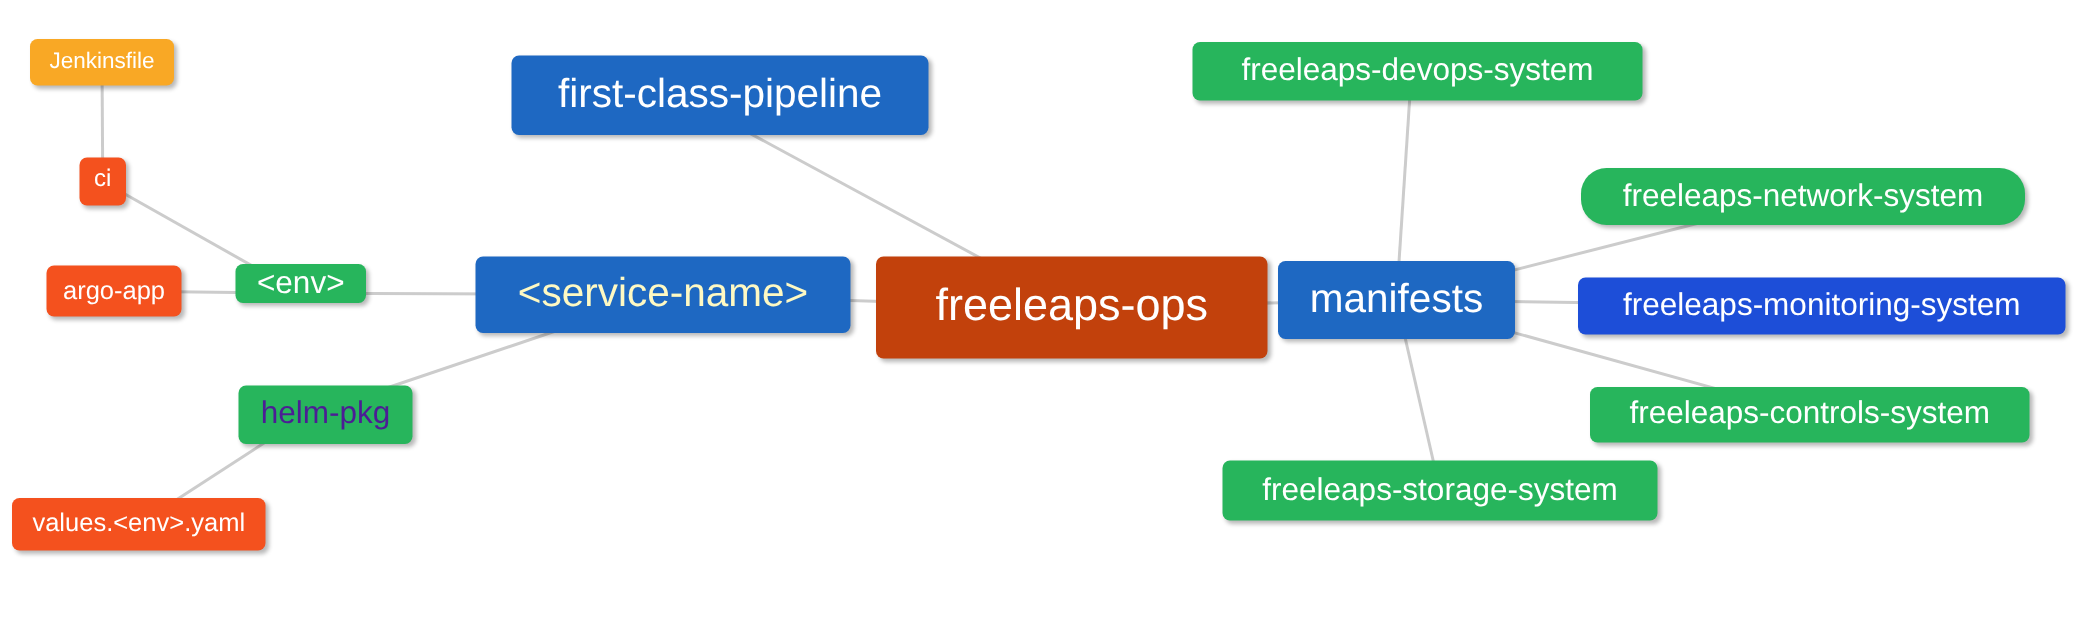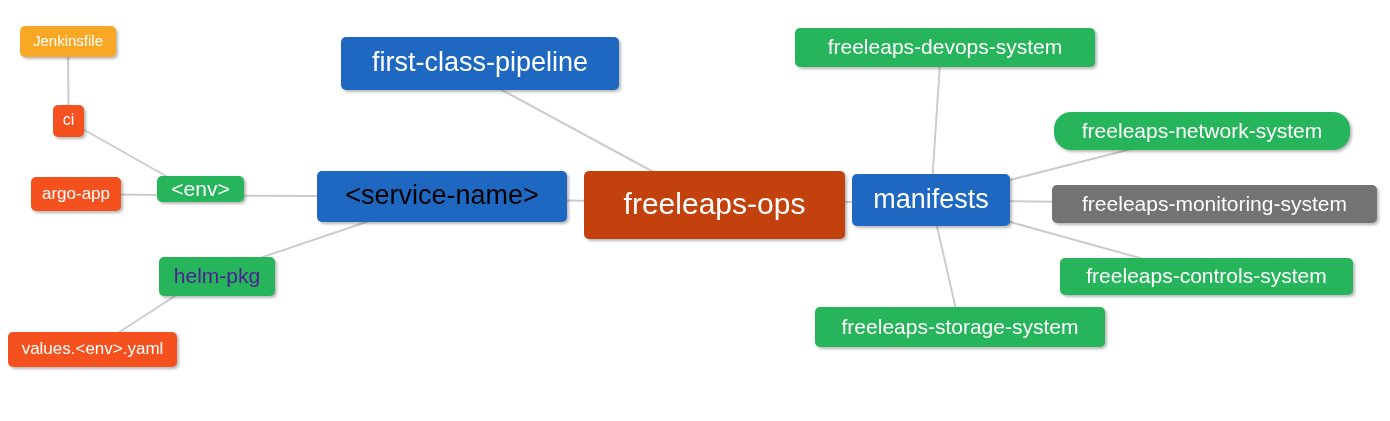--- a/index.html
+++ b/index.html
@@ -63,39 +63,39 @@
       <line x1="931" y1="200" x2="1206.5" y2="276.5" stroke="#cccccc" stroke-width="2"></line>
       <line x1="931" y1="200" x2="960" y2="327" stroke="#cccccc" stroke-width="2"></line>
     </svg>
 
 <div class="node" style="left: 584px; top: 171px; width: 261px; height: 68px; background-color: #c2410c; font-size: 30px; color: rgb(255, 255, 255);">
       <span>freeleaps-ops</span>
     </div>
     <div class="node" style="left: 314px; top: 37px; width: 278px; height: 53px; background-color: rgb(30, 104, 194); font-size: 27px; color: rgb(255, 255, 255); margin-left: 27px;">
       <span>first-class-pipeline</span>
     </div>
-    <div class="node" style="left: 317px; top: 171px; width: 250px; height: 51px; background-color: rgb(30, 104, 194); font-size: 27px; color: #000000;">
+    <div class="node" style="left: 317px; top: 171px; width: 250px; height: 51px; background-color: rgb(30, 104, 194); font-size: 27px; color: #fef9c3;">
       <span>&lt;service-name&gt;</span>
     </div>
     <div class="node" style="left: 852px; top: 174px; width: 158px; height: 52px; background-color: rgb(30, 104, 194); font-size: 27px; color: rgb(255, 255, 255);">
       <span>manifests</span>
     </div>
     <div class="node" style="left: 157px; top: 176px; width: 87px; height: 26px; background-color: rgb(39, 181, 92); font-size: 21px; color: rgb(255, 255, 255);">
       <span>&lt;env&gt;</span>
     </div>
     <div class="node" style="left: 159px; top: 257px; width: 116px; height: 39px; background-color: rgb(39, 181, 92); font-size: 21px; color: #4c1d95; justify-content: center;">
       <span>helm-pkg</span>
     </div>
     <div class="node" style="left: 795px; top: 28px; width: 300px; height: 39px; background-color: rgb(39, 181, 92); font-size: 21px; color: rgb(255, 255, 255);">
       <span>freeleaps-devops-system</span>
     </div>
     <div class="node" style="left: 1054px; top: 112px; width: 296px; height: 38px; background-color: rgb(39, 181, 92); font-size: 21px; color: rgb(255, 255, 255); border-radius: 17px;">
       <span>freeleaps-network-system</span>
     </div>
-    <div class="node" style="left: 1052px; top: 185px; width: 325px; height: 38px; background-color: #737373; font-size: 21px; color: rgb(255, 255, 255);">
+    <div class="node" style="left: 1052px; top: 185px; width: 325px; height: 38px; background-color: #1d4ed8; font-size: 21px; color: rgb(255, 255, 255);">
       <span>freeleaps-monitoring-system</span>
     </div>
     <div class="node" style="left: 1060px; top: 258px; width: 293px; height: 37px; background-color: rgb(39, 181, 92); font-size: 21px; color: rgb(255, 255, 255);">
       <span>freeleaps-controls-system</span>
     </div>
     <div class="node" style="left: 815px; top: 307px; width: 290px; height: 40px; background-color: rgb(39, 181, 92); font-size: 21px; color: rgb(255, 255, 255);">
       <span>freeleaps-storage-system</span>
     </div>
     <div class="node" style="left: 31px; top: 177px; width: 90px; height: 34px; background-color: rgb(244, 81, 30); font-size: 17px; color: rgb(255, 255, 255);">
       <span>argo-app</span>

